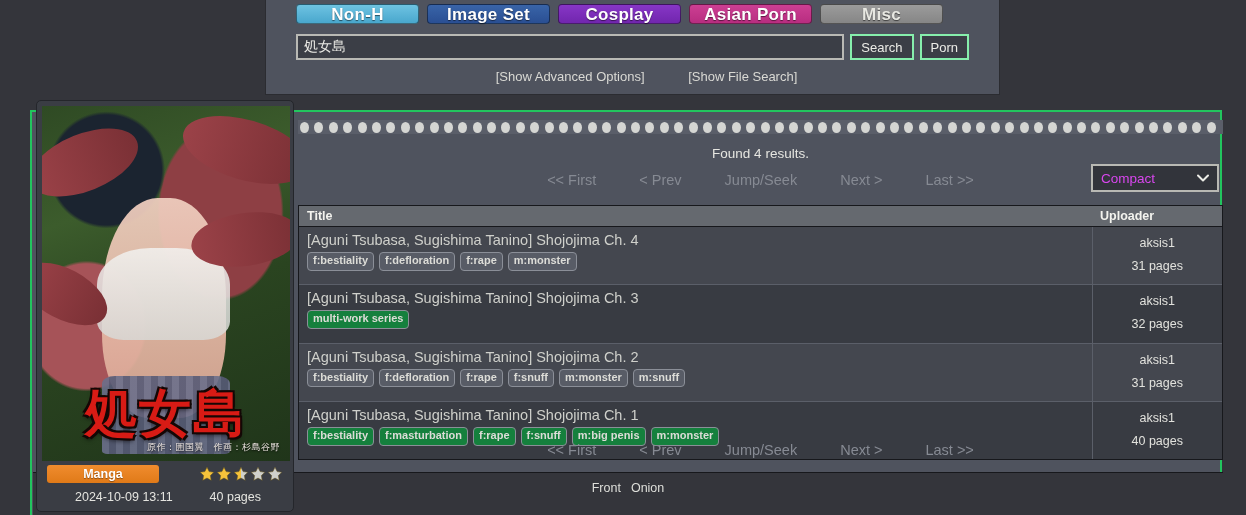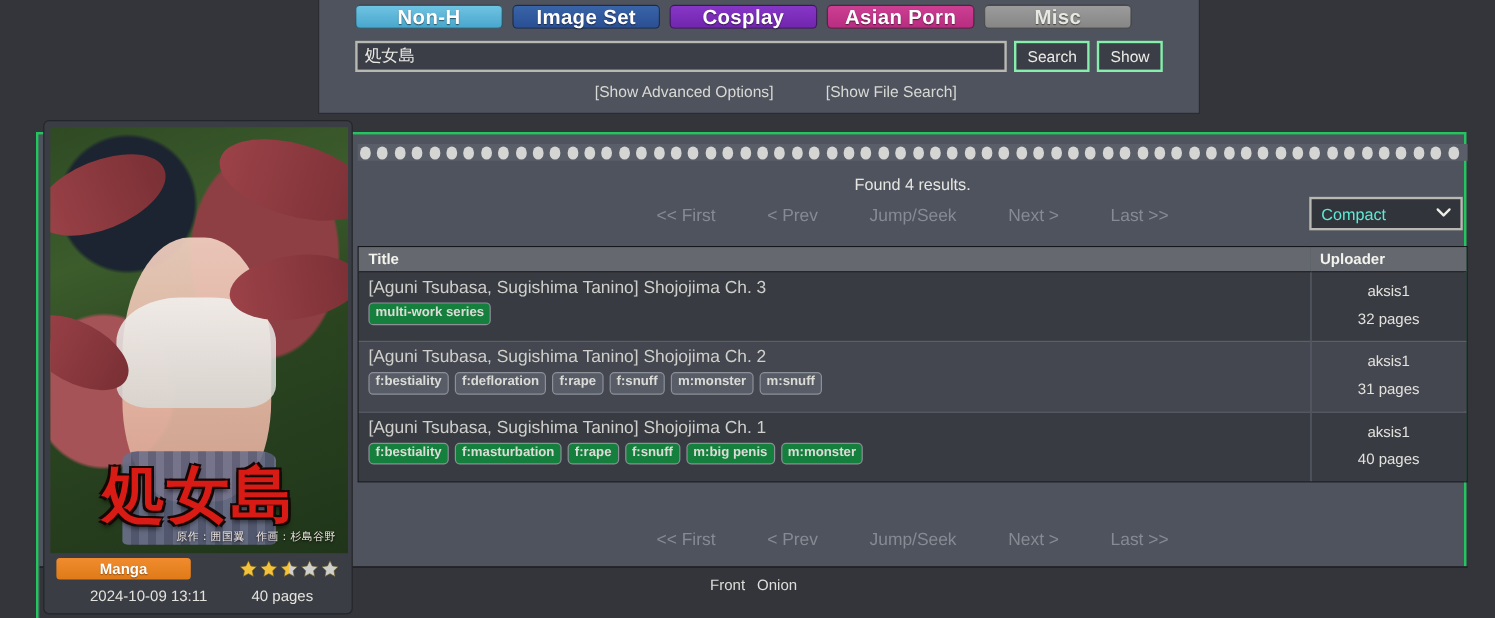--- a/index.html
+++ b/index.html
@@ -102,21 +102,21 @@
     display: flex; justify-content: center; gap: 43px;
     padding-top: 11px; font-size: 14.5px; color: #868a93;
   }
   .pager span { cursor: pointer; }
 
   .view-select {
     position: absolute; right: 1px; top: 52px;
     width: 128px; height: 28px;
     background: #32343b;
     border: 2px solid #b9b9b4;
-    color: #5eead4;
+    color: #d946ef;
     font-size: 13.5px;
     display: flex; align-items: center; justify-content: space-between;
     padding: 0 8px;
     cursor: pointer;
   }
   .chev { font-size: 11px; }
 
   
   .rtable {
     position: absolute; left: 266px; top: 93px;
@@ -291,21 +291,21 @@
     <div class="cat-btn cat-nonh">Non-H</div>
     <div class="cat-btn cat-imgset">Image Set</div>
     <div class="cat-btn cat-cos">Cosplay</div>
     <div class="cat-btn cat-asian">Asian Porn</div>
     <div class="cat-btn cat-misc">Misc</div>
   </div>
 
   <div class="search-row">
     <input class="search-input" type="text" value="処女島" style="">
     <button class="sbtn">Search</button>
-    <button class="sbtn">Show</button>
+    <button class="sbtn">Porn</button>
   </div>
 
   <div class="opt-row">
     <span class="opt-link">[Show Advanced Options]</span>
     <span class="opt-link">[Show File Search]</span>
   </div>
 </div>
 
 <div class="content-panel">
 
@@ -398,20 +398,35 @@
 
   <div class="rtable">
     <table>
       <thead>
         <tr>
           <th class="col-title">Title</th>
           <th class="col-up">Uploader</th>
         </tr>
       </thead>
       <tbody id="rows-body">
+          <tr class="row-a">
+            <td>
+              <div class="row-title">[Aguni Tsubasa, Sugishima Tanino] Shojojima Ch. 4</div>
+              <div class="tags">
+                <span class="tag">f:bestiality</span>
+                <span class="tag">f:defloration</span>
+                <span class="tag">f:rape</span>
+                <span class="tag">m:monster</span>
+              </div>
+            </td>
+            <td class="td-up">
+              <div>aksis1</div>
+              <div>31 pages</div>
+            </td>
+          </tr>
           <tr class="row-b">
             <td>
               <div class="row-title">[Aguni Tsubasa, Sugishima Tanino] Shojojima Ch. 3</div>
               <div class="tags">
                 <span class="tag">multi-work series</span>
               </div>
             </td>
             <td class="td-up">
               <div>aksis1</div>
               <div>32 pages</div>

